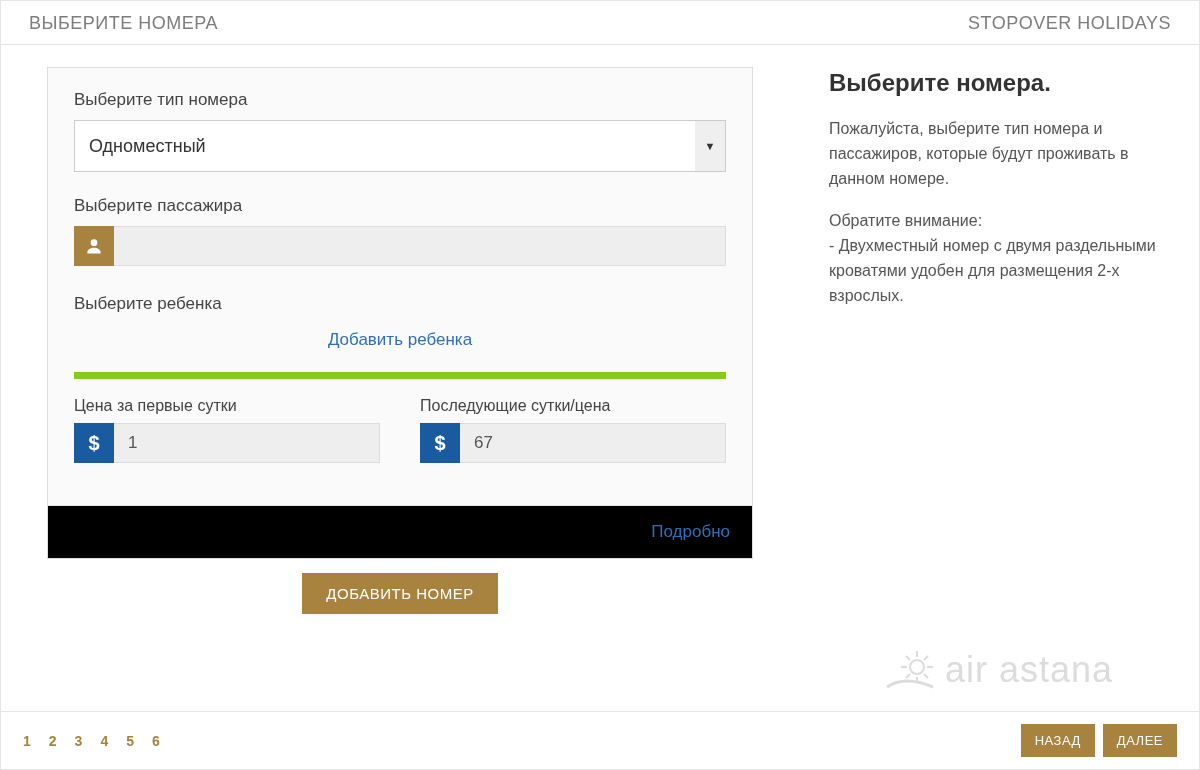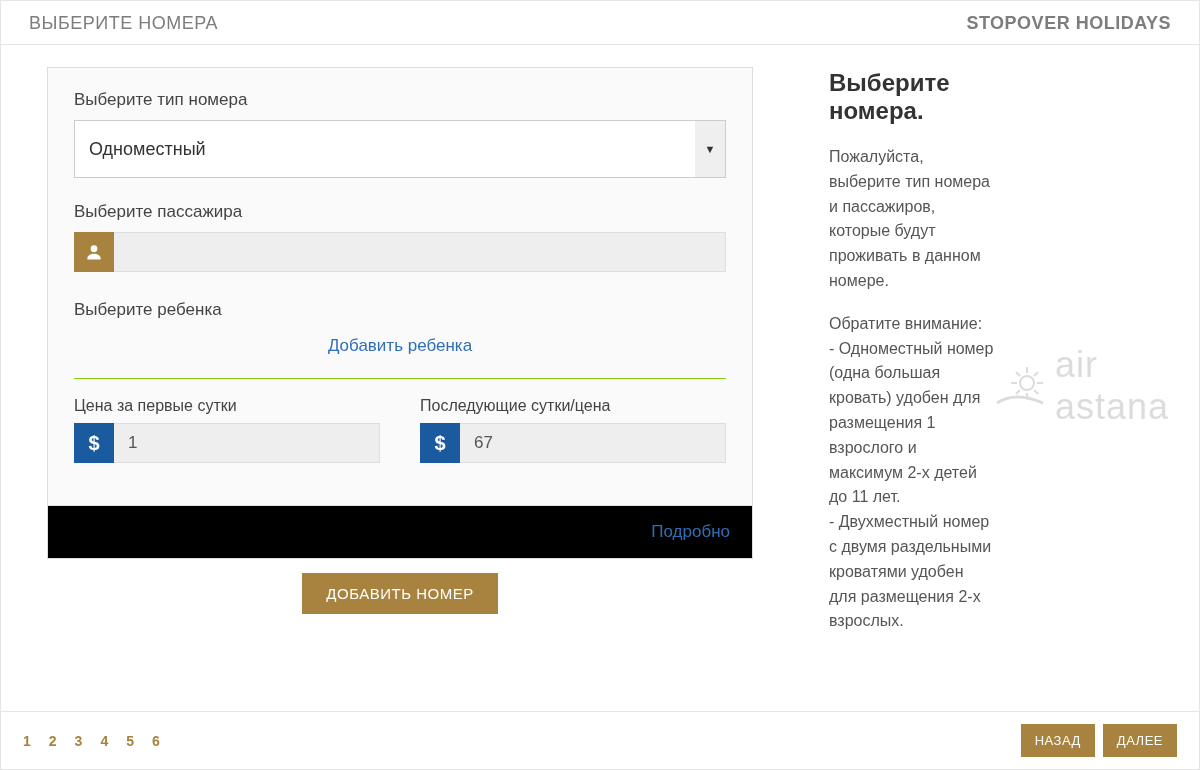--- a/index.html
+++ b/index.html
@@ -20,21 +20,21 @@
   .header {
     display: flex;
     justify-content: space-between;
     align-items: center;
     padding: 12px 28px 10px 28px;
     border-bottom: 1px solid #e5e5e5;
     color: #7d7d7d;
     font-size: 18px;
     letter-spacing: 0.5px;
   }
-  .header .right { font-weight: 700; }
+  .header .right { font-weight: 400; }
   .body {
     flex: 1;
     display: flex;
     overflow: hidden;
   }
   .main-scroll {
     flex: 1;
     overflow-y: scroll;
     background: #fff;
   }
@@ -55,21 +55,21 @@
     font-size: 17px;
     color: #444;
     margin-bottom: 10px;
   }
   .select-wrap {
     position: relative;
     margin-bottom: 24px;
   }
   .select-wrap select {
     width: 100%;
-    height: 58px;
+    height: 52px;
     border: 1px solid #ccc;
     background: #fff;
     font-size: 18px;
     padding: 0 14px;
     color: #333;
     appearance: none;
     -webkit-appearance: none;
   }
   .select-wrap .caret {
     position: absolute;
@@ -94,21 +94,21 @@
   .passenger-input {
     flex: 1;
     height: 40px;
     border: 1px solid #ddd;
     border-left: none;
     background: #eeeeee;
   }
   .add-child {
     text-align: center;
     padding: 6px 0 22px 0;
-    border-bottom: 1px solid #84cc16;
+    border-bottom: 7px solid #84cc16;
     margin-bottom: 18px;
   }
   .add-child a {
     color: #2f6fb7;
     text-decoration: none;
     font-size: 17px;
   }
   .price-row {
     display: flex;
     gap: 40px;
@@ -158,21 +158,21 @@
     border: none;
     padding: 12px 24px;
     font-size: 15px;
     letter-spacing: 0.5px;
     cursor: pointer;
   }
   .sidebar {
     width: 400px;
     padding: 24px 30px 20px 30px;
     display: flex;
-    flex-direction: row;
+    flex-direction: column;
     justify-content: space-between;
     color: #4a4a4a;
   }
   .sidebar h2 {
     font-size: 24px;
     font-weight: 700;
     color: #333;
     margin-bottom: 20px;
   }
   .sidebar p {
@@ -182,21 +182,21 @@
     color: #555;
   }
   .sidebar .note-list {
     font-size: 16px;
     line-height: 1.55;
     color: #555;
   }
   .logo-area {
     display: flex;
     align-items: center;
-    justify-content: space-between;
+    justify-content: center;
     gap: 10px;
     color: #dcdcdc;
     font-size: 36px;
     font-weight: 400;
     letter-spacing: 1px;
     margin-top: 12px;
   }
   .logo-area svg { flex-shrink: 0; }
   .footer {
     border-top: 1px solid #e5e5e5;
@@ -292,21 +292,20 @@
 
       </div>
     </div>
 
     <div class="sidebar">
       <div>
         <h2>Выберите номера.</h2>
         <p>Пожалуйста, выберите тип номера и пассажиров, которые будут проживать в данном номере.</p>
         <div class="note-list">
           <div>Обратите внимание:</div>
-          <div>- Одноместный номер (одна большая кровать) удобен для размещения 1 взрослого и максимум 2-х детей до 11 лет.</div>
           <div>- Двухместный номер с двумя раздельными кроватями удобен для размещения 2-х взрослых.</div>
         </div>
       </div>
       <div class="logo-area">
         <svg width="50" height="42" viewBox="0 0 50 42">
           <g fill="none" stroke="#dcdcdc" stroke-width="2">
             <circle cx="32" cy="18" r="7"></circle>
             <line x1="32" y1="2" x2="32" y2="8"></line>
             <line x1="32" y1="28" x2="32" y2="34"></line>
             <line x1="16" y1="18" x2="22" y2="18"></line>

